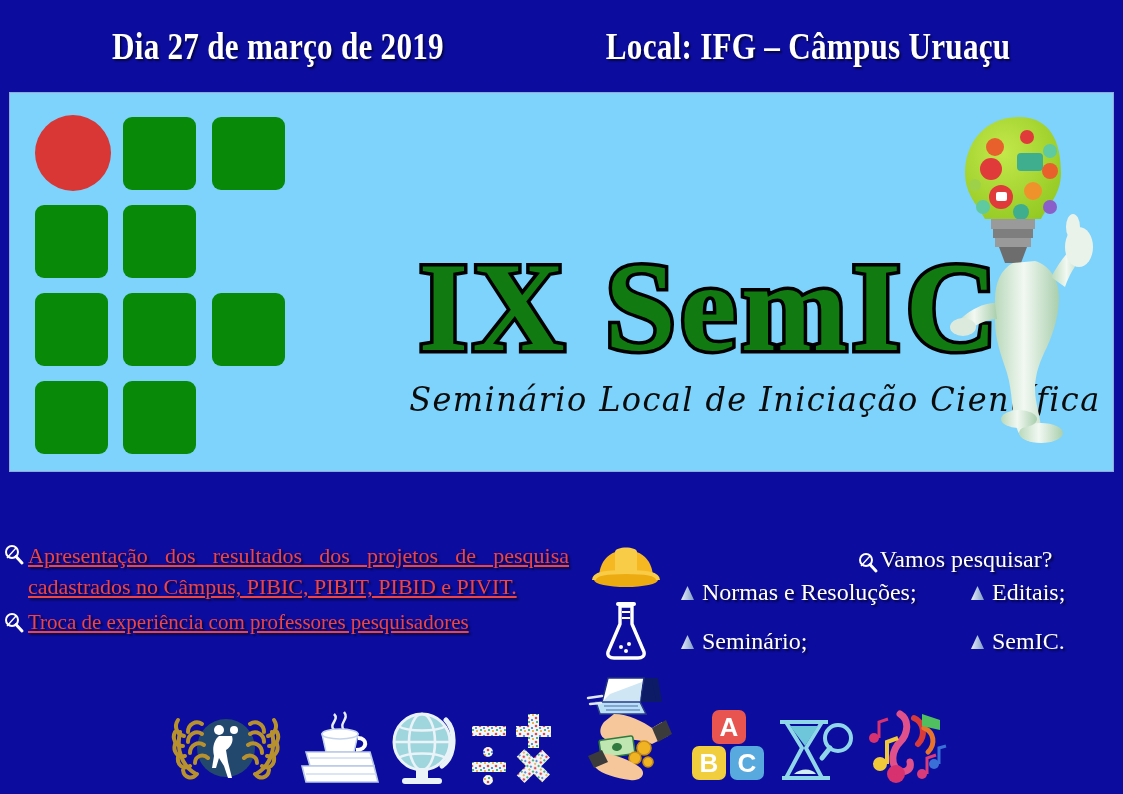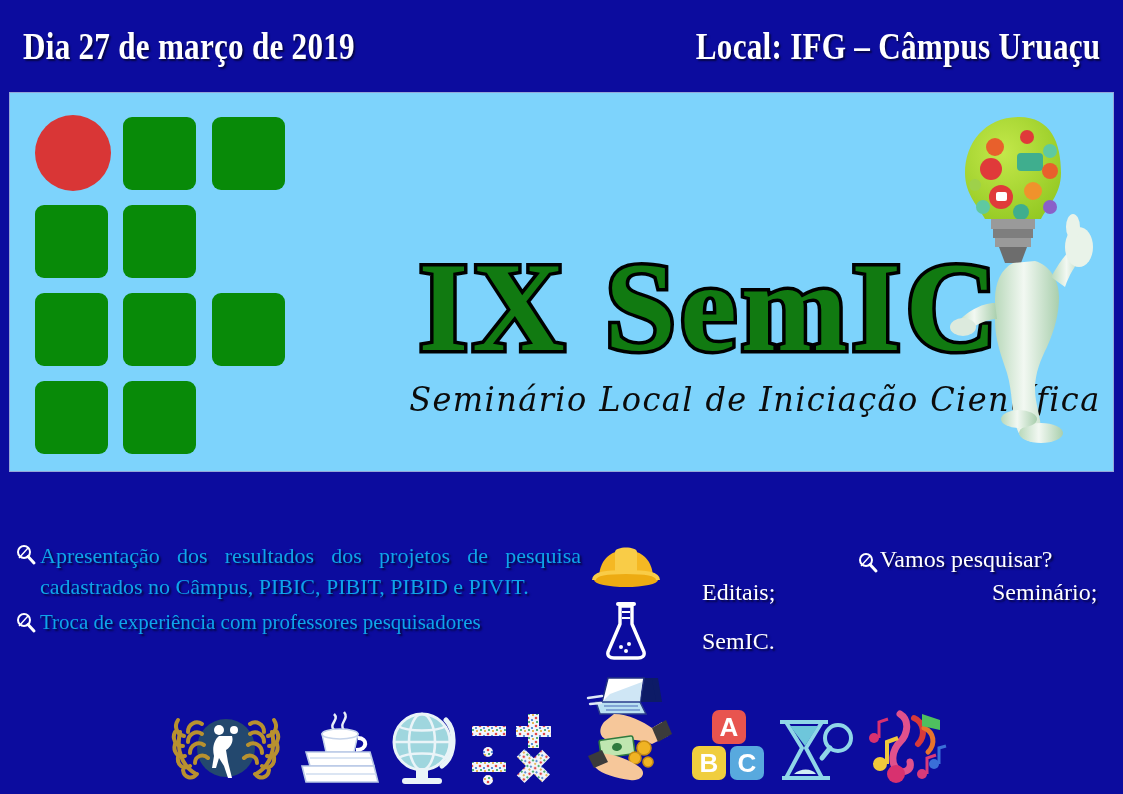--- a/index.html
+++ b/index.html
@@ -9,22 +9,22 @@
     position:relative;
     width:1123px;height:794px;
     background:#0c0c9e;
     overflow:hidden;
     box-sizing:border-box;
   }
 
   
   .header{
     position:absolute;left:0;top:0;width:1123px;height:92px;
-    display:flex;align-items:center;justify-content:space-between;
-    padding:0 23px;box-sizing:border-box;
+    display:flex;align-items:center;justify-content:center;
+    padding:0 5px;box-sizing:border-box;
   }
   .hdr-text{
     color:#ffffff;
     font-family:"Liberation Serif",serif;
     font-weight:700;
     font-size:38px;
     letter-spacing:.3px;
     transform:scaleX(.82);
     transform-origin:left center;
     white-space:nowrap;
@@ -92,23 +92,24 @@
     position:absolute;left:0;top:482px;width:1123px;
     text-align:center;
     color:#ffffff;
     font-family:"Liberation Serif",serif;
     font-size:46px;
     text-shadow:3px 3px 3px rgba(0,0,0,.65);
   }
 
   
   .col-left{
-    position:absolute;left:16px;top:540px;width:565px;
-    color:#0ea5e9;font-size:22px;line-height:1.42;
+    position:absolute;left:4px;top:540px;width:565px;
+    color:#ef4444;font-size:22px;line-height:1.42;
     text-shadow:2px 2px 2px rgba(0,0,0,.6);
+    text-decoration:underline;
   }
   .bullet-row{display:flex;align-items:flex-start;gap:4px;margin-bottom:6px;}
   .bullet-row .txt{flex:1;text-align:justify;}
   .bullet-row.single .txt{text-align:left;white-space:nowrap;font-size:21px;}
 
   .mag{flex:0 0 auto;width:20px;height:22px;margin-top:3px;}
 
   .col-mid{
     position:absolute;left:585px;top:542px;width:82px;
     display:flex;flex-direction:column;align-items:center;gap:12px;
@@ -302,20 +303,34 @@
         <svg viewBox="0 0 20 22" width="20" height="22">
           <circle cx="8" cy="9" r="6" fill="none" stroke="#fff" stroke-width="2"></circle>
           <line x1="3" y1="15" x2="12" y2="5" stroke="#fff" stroke-width="1.4"></line>
           <line x1="12" y1="13.5" x2="18" y2="20" stroke="#fff" stroke-width="3" stroke-linecap="round"></line>
         </svg>
       </span>
       <span>Vamos pesquisar?</span>
     </div>
 
     <div class="vp-grid">
+      <div class="vp-item">
+        <span class="tri">
+          <svg viewBox="0 0 15 16" width="15" height="16">
+            <defs>
+                <linearGradient id="tg" x1="0" y1="0" x2="1" y2="0">
+              <stop offset="0" stop-color="#e9f0fb"></stop>
+                  <stop offset="1" stop-color="#7d9ac4"></stop>
+                </linearGradient>
+              </defs>
+            <polygon points="7.5,1 14,15 1,15" fill="url(#tg)"></polygon>
+          </svg>
+        </span>
+        <span>Normas e Resoluções;</span>
+      </div>
       <div class="vp-item">
         <span class="tri">
           <svg viewBox="0 0 15 16" width="15" height="16">
               <polygon points="7.5,1 14,15 1,15" fill="url(#tg)"></polygon>
             </svg>
         </span>
         <span>Editais;</span>
       </div>
       <div class="vp-item">
         <span class="tri">

